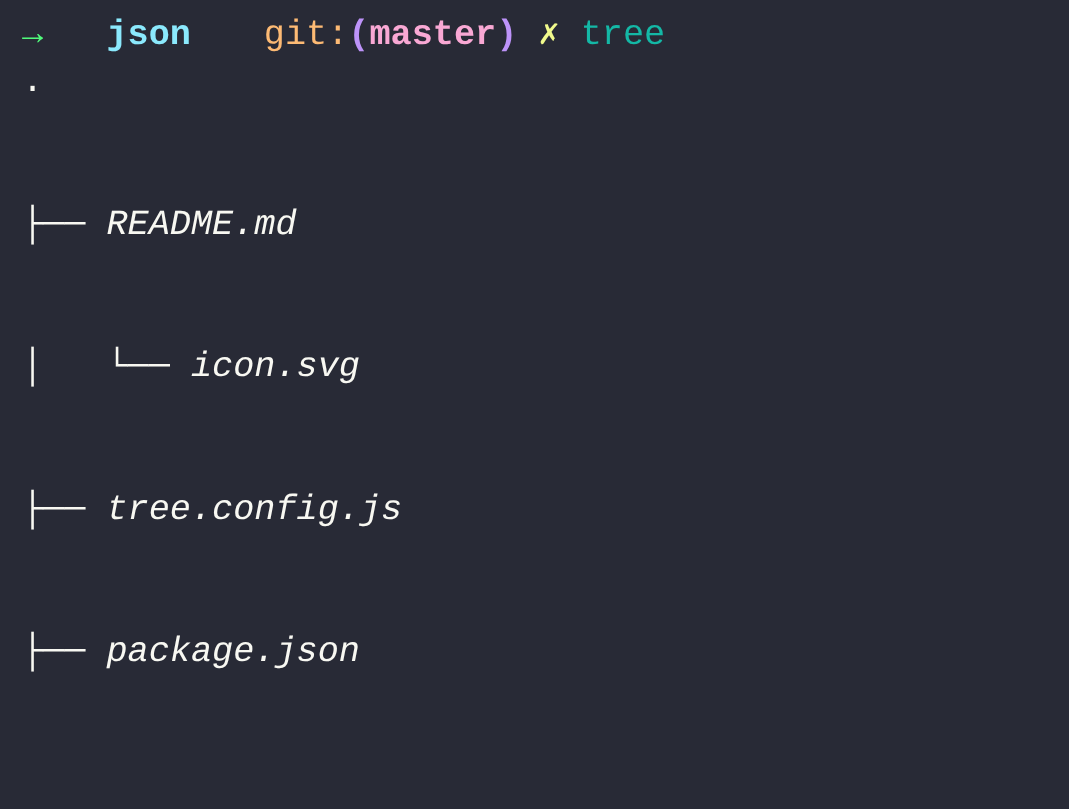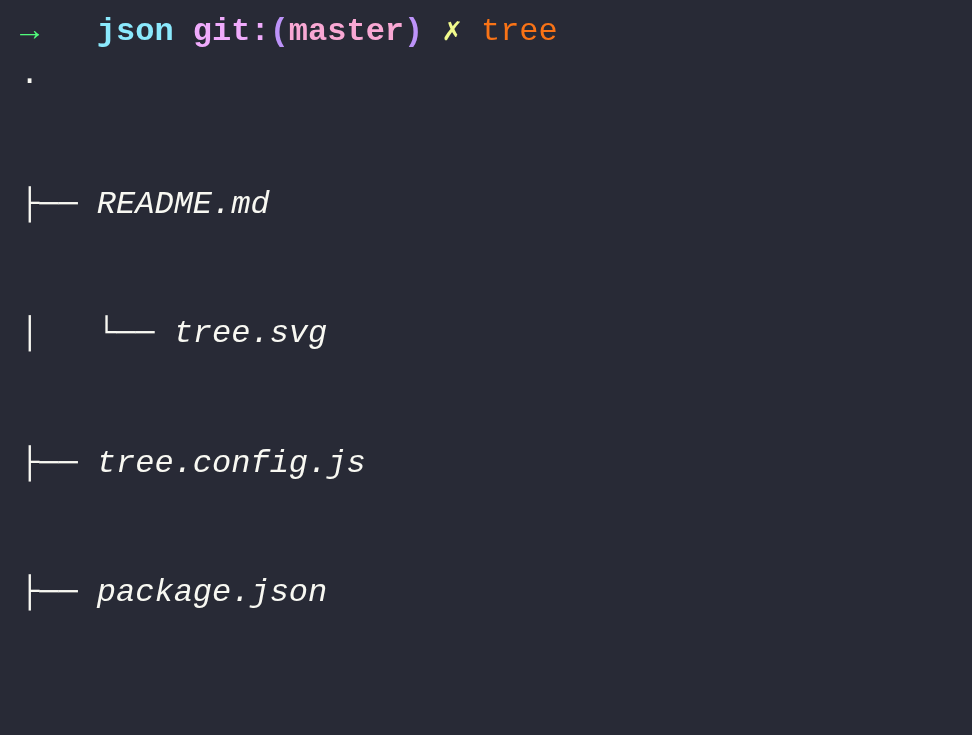--- a/index.html
+++ b/index.html
@@ -26,37 +26,38 @@
     }
     .arrow {
       color: #50fa7b;
       font-weight: bold;
     }
     .dir-name {
       color: #8be9fd;
       font-weight: bold;
     }
     .git-label {
-      color: #f0abfc;
-      font-weight: bold;
+      color: #fdba74;
+      font-weight: normal;
+      margin-left: 47px;
     }
     .paren {
       color: #bd93f9;
       font-weight: bold;
     }
     .branch {
       color: #f9a8d4;
       font-weight: bold;
     }
     .dirty-mark {
       color: #f1fa8c;
       font-weight: bold;
     }
     .command {
-      color: #f97316;
+      color: #14b8a6;
     }
     .dot-line {
       color: #f8f8f2;
       white-space: pre;
     }
     .tree-output {
       white-space: pre;
       color: #f8f8f2;
     }
     .tree-line {
@@ -68,21 +69,21 @@
 <body>
 
 <div class="prompt-line">
   <span class="arrow">→</span><span> </span><span>  </span><span class="dir-name">json</span><span> </span><span class="git-label">git:</span><span class="paren">(</span><span class="branch">master</span><span class="paren">)</span><span> </span><span class="dirty-mark">✗</span><span> </span><span class="command">tree</span>
 </div>
 
 <div class="dot-line">.</div>
 
 <div class="tree-output">
   <div class="tree-line">├── README.md</div>
-  <div class="tree-line">│   └── tree.svg</div>
+  <div class="tree-line">│   └── icon.svg</div>
   <div class="tree-line">├── tree.config.js</div>
   <div class="tree-line">├── package.json</div>
   
   
   
   
   
   
 </div>
 

